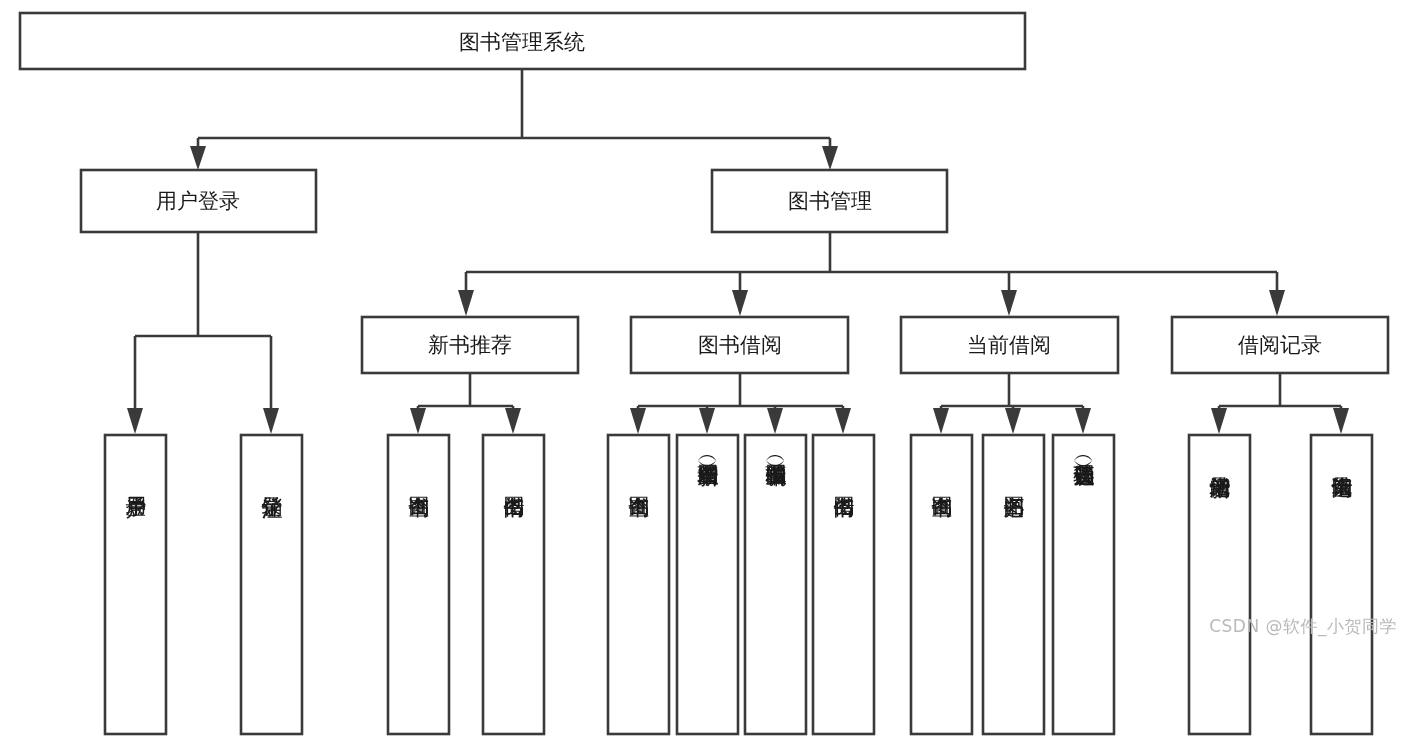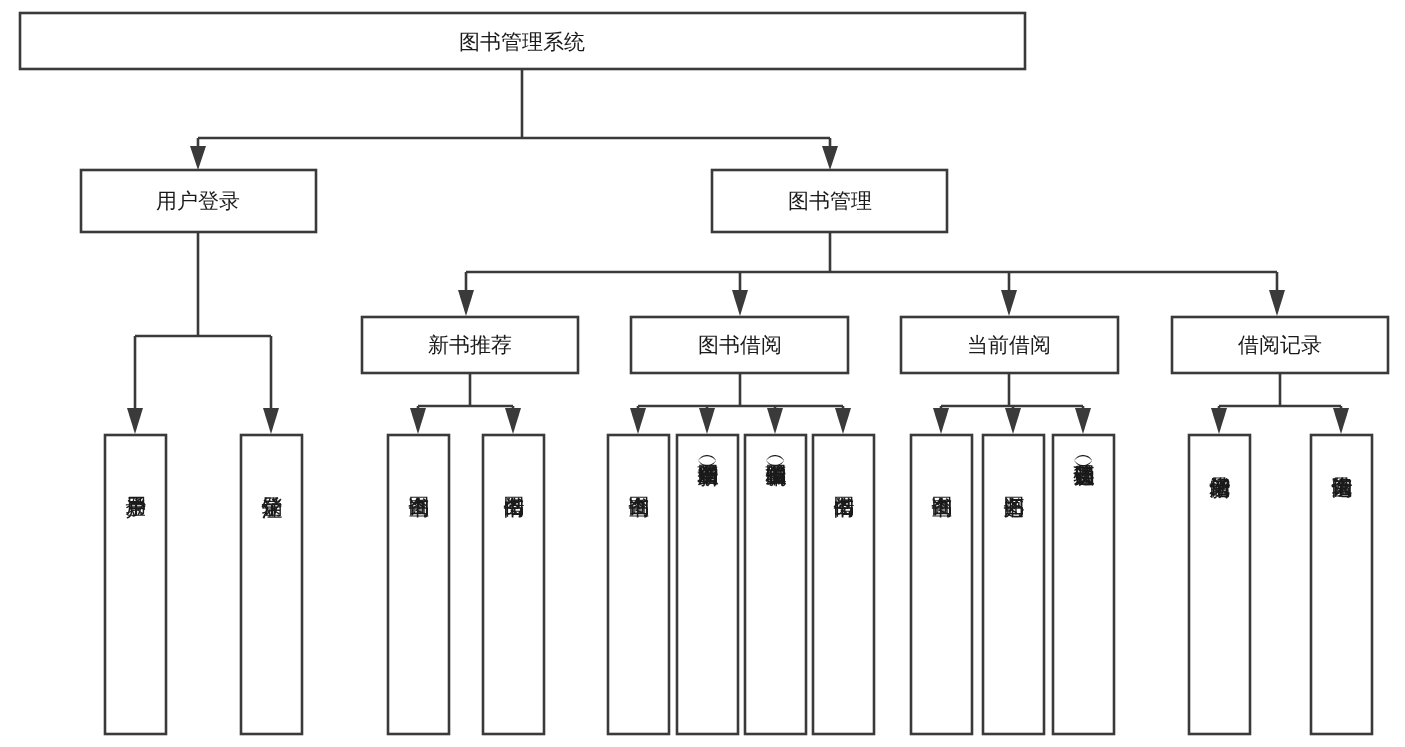--- a/index.html
+++ b/index.html
@@ -239,14 +239,15 @@
       <text class="node-label-vert" x="1219" y="460">新增借阅记录</text>
     </g>
 
     <g>
       <rect class="node-box" x="1311" y="435" width="61" height="299"></rect>
       <text class="node-label-vert" x="1341" y="460">查询借阅记录</text>
     </g>
 
   </svg>
 
+  <div class="watermark">CSDN @软件_小贺同学</div>
 
 </div>
 
 </body></html>

